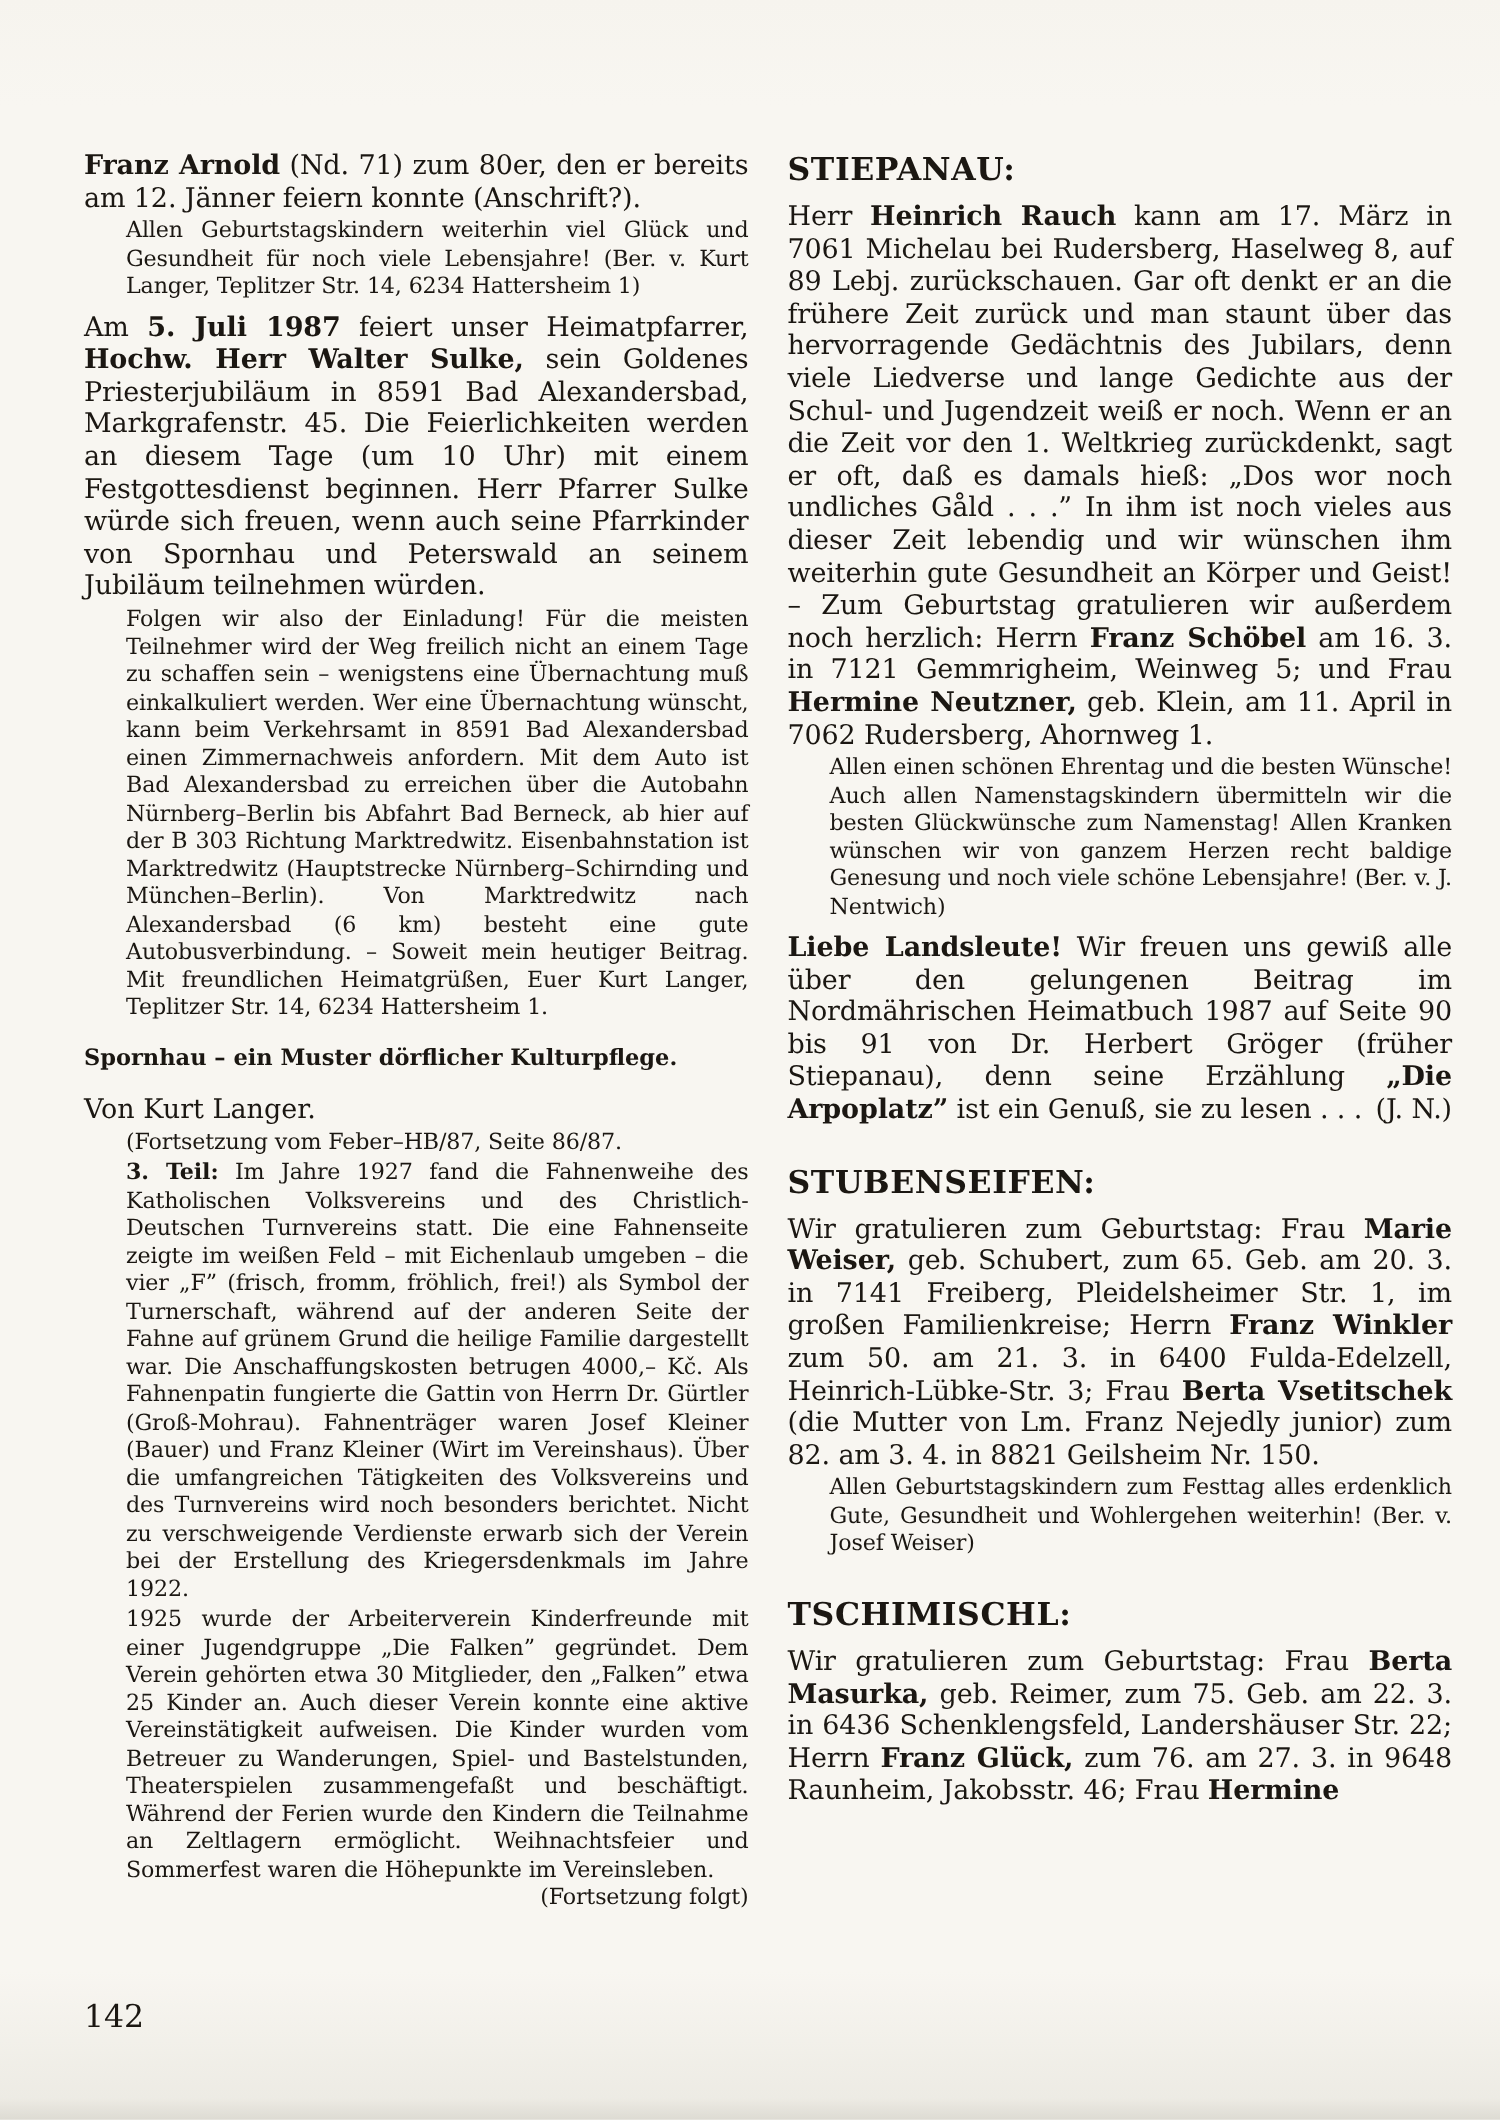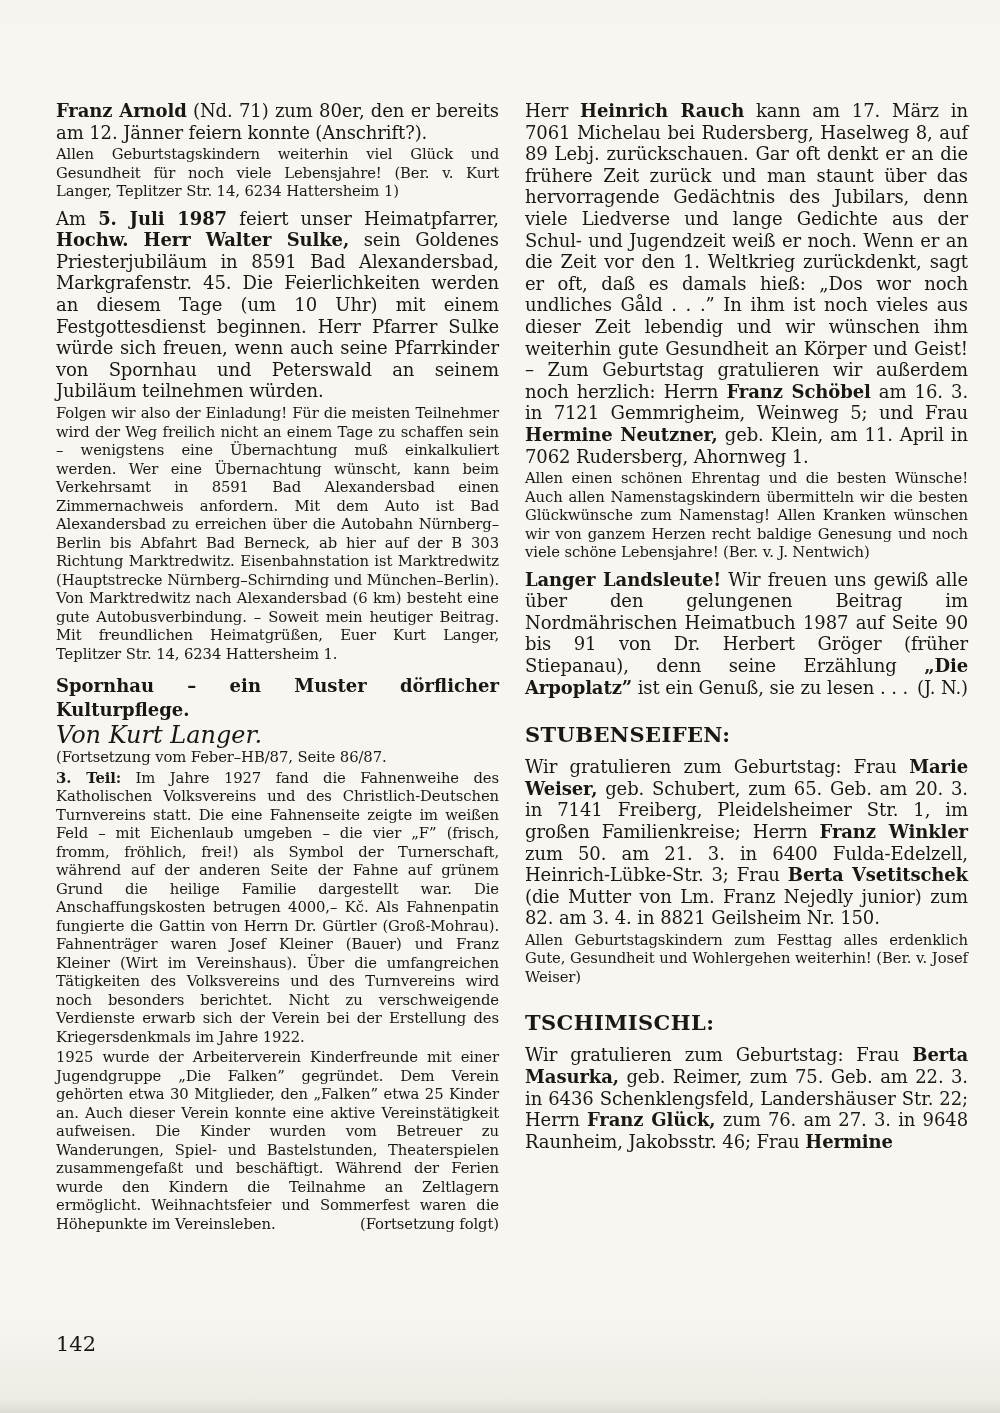--- a/index.html
+++ b/index.html
@@ -25,33 +25,34 @@
   .tail{float:right;}
   .para-body{
     font-size:18px;line-height:21.6px;
     text-align:justify;margin-top:7px;
     letter-spacing:-0.1px;
   }
   .para-small{
     font-size:14.8px;line-height:18.5px;
     text-align:justify;margin-top:2px;
     letter-spacing:-0.1px;
+    margin-left:28px;
   }
   .section-heading{
     font-size:21px;font-weight:bold;
     letter-spacing:0.4px;
     margin:24px 0 9px 0;
   }
   .article-heading{
-    font-size:18px;font-weight:bold;line-height:24px;
+    font-size:15px;font-weight:bold;line-height:24px;
     text-align:justify;
     margin:11px 0 1px 0;
   }
   .byline{
-    font-size:24px;line-height:22px;margin-top:2px;font-style:italic;
+    font-size:18px;line-height:22px;margin-top:12px;
   }
   .col .blk:first-child{margin-top:0;}
   .page-number{
     position:absolute;left:56px;top:1332px;
     font-size:21px;color:#1b1712;
   }
 </style>
 </head>
 <body>
 
@@ -62,23 +63,24 @@
         <div class="blk para-small"><span>Allen Geburtstagskindern weiterhin viel Glück und Gesundheit für noch viele Lebensjahre! (Ber. v. Kurt Langer, Teplitzer Str. 14, 6234 Hattersheim 1)</span></div>
         <div class="blk para-body"><span>Am </span><span class="b">5. Juli 1987</span><span> feiert unser Heimatpfarrer, </span><span class="b">Hochw. Herr Walter Sulke,</span><span> sein Goldenes Priesterjubiläum in 8591 Bad Alexandersbad, Markgrafenstr. 45. Die Feierlichkeiten werden an diesem Tage (um 10 Uhr) mit einem Festgottesdienst beginnen. Herr Pfarrer Sulke würde sich freuen, wenn auch seine Pfarrkinder von Spornhau und Peterswald an seinem Jubiläum teilnehmen würden.</span></div>
         <div class="blk para-small"><span>Folgen wir also der Einladung! Für die meisten Teilnehmer wird der Weg freilich nicht an einem Tage zu schaffen sein – wenigstens eine Übernachtung muß einkalkuliert werden. Wer eine Übernachtung wünscht, kann beim Verkehrsamt in 8591 Bad Alexandersbad einen Zimmernachweis anfordern. Mit dem Auto ist Bad Alexandersbad zu erreichen über die Autobahn Nürnberg–Berlin bis Abfahrt Bad Berneck, ab hier auf der B 303 Richtung Marktredwitz. Eisenbahnstation ist Marktredwitz (Hauptstrecke Nürnberg–Schirnding und München–Berlin). Von Marktredwitz nach Alexandersbad (6 km) besteht eine gute Autobusverbindung. – Soweit mein heutiger Beitrag. Mit freundlichen Heimatgrüßen, Euer Kurt Langer, Teplitzer Str. 14, 6234 Hattersheim 1.</span></div>
         <div class="blk article-heading"><span class="b">Spornhau – ein Muster dörflicher Kulturpflege.</span></div>
         <div class="blk byline"><span>Von Kurt Langer.</span></div>
         <div class="blk para-small"><span>(Fortsetzung vom Feber–HB/87, Seite 86/87.</span></div>
         <div class="blk para-small"><span class="b">3. Teil:</span><span> Im Jahre 1927 fand die Fahnenweihe des Katholischen Volksvereins und des Christlich-Deutschen Turnvereins statt. Die eine Fahnenseite zeigte im weißen Feld – mit Eichenlaub umgeben – die vier „F” (frisch, fromm, fröhlich, frei!) als Symbol der Turnerschaft, während auf der anderen Seite der Fahne auf grünem Grund die heilige Familie dargestellt war. Die Anschaffungskosten betrugen 4000,– Kč. Als Fahnenpatin fungierte die Gattin von Herrn Dr. Gürtler (Groß-Mohrau). Fahnenträger waren Josef Kleiner (Bauer) und Franz Kleiner (Wirt im Vereinshaus). Über die umfangreichen Tätigkeiten des Volksvereins und des Turnvereins wird noch besonders berichtet. Nicht zu verschweigende Verdienste erwarb sich der Verein bei der Erstellung des Kriegersdenkmals im Jahre 1922.</span></div>
         <div class="blk para-small"><span>1925 wurde der Arbeiterverein Kinderfreunde mit einer Jugendgruppe „Die Falken” gegründet. Dem Verein gehörten etwa 30 Mitglieder, den „Falken” etwa 25 Kinder an. Auch dieser Verein konnte eine aktive Vereinstätigkeit aufweisen. Die Kinder wurden vom Betreuer zu Wanderungen, Spiel- und Bastelstunden, Theaterspielen zusammengefaßt und beschäftigt. Während der Ferien wurde den Kindern die Teilnahme an Zeltlagern ermöglicht. Weihnachtsfeier und Sommerfest waren die Höhepunkte im Vereinsleben.</span><span class="tail">(Fortsetzung folgt)</span></div>
       </div>
     <div class="col">
+        <div class="blk section-heading"><span>STIEPANAU:</span></div>
         <div class="blk para-body"><span>Herr </span><span class="b">Heinrich Rauch</span><span> kann am 17. März in 7061 Michelau bei Rudersberg, Haselweg 8, auf 89 Lebj. zurückschauen. Gar oft denkt er an die frühere Zeit zurück und man staunt über das hervorragende Gedächtnis des Jubilars, denn viele Liedverse und lange Gedichte aus der Schul- und Jugendzeit weiß er noch. Wenn er an die Zeit vor den 1. Weltkrieg zurückdenkt, sagt er oft, daß es damals hieß: „Dos wor noch undliches Gåld . . .” In ihm ist noch vieles aus dieser Zeit lebendig und wir wünschen ihm weiterhin gute Gesundheit an Körper und Geist! – Zum Geburtstag gratulieren wir außerdem noch herzlich: Herrn </span><span class="b">Franz Schöbel</span><span> am 16. 3. in 7121 Gemmrigheim, Weinweg 5; und Frau </span><span class="b">Hermine Neutzner,</span><span> geb. Klein, am 11. April in 7062 Rudersberg, Ahornweg 1.</span></div>
         <div class="blk para-small"><span>Allen einen schönen Ehrentag und die besten Wünsche! Auch allen Namenstagskindern übermitteln wir die besten Glückwünsche zum Namenstag! Allen Kranken wünschen wir von ganzem Herzen recht baldige Genesung und noch viele schöne Lebensjahre! (Ber. v. J. Nentwich)</span></div>
-        <div class="blk para-body"><span class="b">Langer Landsleute!</span><span> Wir freuen uns gewiß alle über den gelungenen Beitrag im Nordmährischen Heimatbuch 1987 auf Seite 90 bis 91 von Dr. Herbert Gröger (früher Stiepanau), denn seine Erzählung </span><span class="b">„Die Arpoplatz”</span><span> ist ein Genuß, sie zu lesen . . .</span><span class="tail">(J. N.)</span></div>
+        <div class="blk para-body"><span class="b">Liebe Landsleute!</span><span> Wir freuen uns gewiß alle über den gelungenen Beitrag im Nordmährischen Heimatbuch 1987 auf Seite 90 bis 91 von Dr. Herbert Gröger (früher Stiepanau), denn seine Erzählung </span><span class="b">„Die Arpoplatz”</span><span> ist ein Genuß, sie zu lesen . . .</span><span class="tail">(J. N.)</span></div>
         <div class="blk section-heading"><span>STUBENSEIFEN:</span></div>
         <div class="blk para-body"><span>Wir gratulieren zum Geburtstag: Frau </span><span class="b">Marie Weiser,</span><span> geb. Schubert, zum 65. Geb. am 20. 3. in 7141 Freiberg, Pleidelsheimer Str. 1, im großen Familienkreise; Herrn </span><span class="b">Franz Winkler</span><span> zum 50. am 21. 3. in 6400 Fulda-Edelzell, Heinrich-Lübke-Str. 3; Frau </span><span class="b">Berta Vsetitschek</span><span> (die Mutter von Lm. Franz Nejedly junior) zum 82. am 3. 4. in 8821 Geilsheim Nr. 150.</span></div>
         <div class="blk para-small"><span>Allen Geburtstagskindern zum Festtag alles erdenklich Gute, Gesundheit und Wohlergehen weiterhin! (Ber. v. Josef Weiser)</span></div>
         <div class="blk section-heading"><span>TSCHIMISCHL:</span></div>
         <div class="blk para-body"><span>Wir gratulieren zum Geburtstag: Frau </span><span class="b">Berta Masurka,</span><span> geb. Reimer, zum 75. Geb. am 22. 3. in 6436 Schenklengsfeld, Landershäuser Str. 22; Herrn </span><span class="b">Franz Glück,</span><span> zum 76. am 27. 3. in 9648 Raunheim, Jakobsstr. 46; Frau </span><span class="b">Hermine</span></div>
       </div>
   </div>
   <div class="page-number">142</div>
 </div>
 

